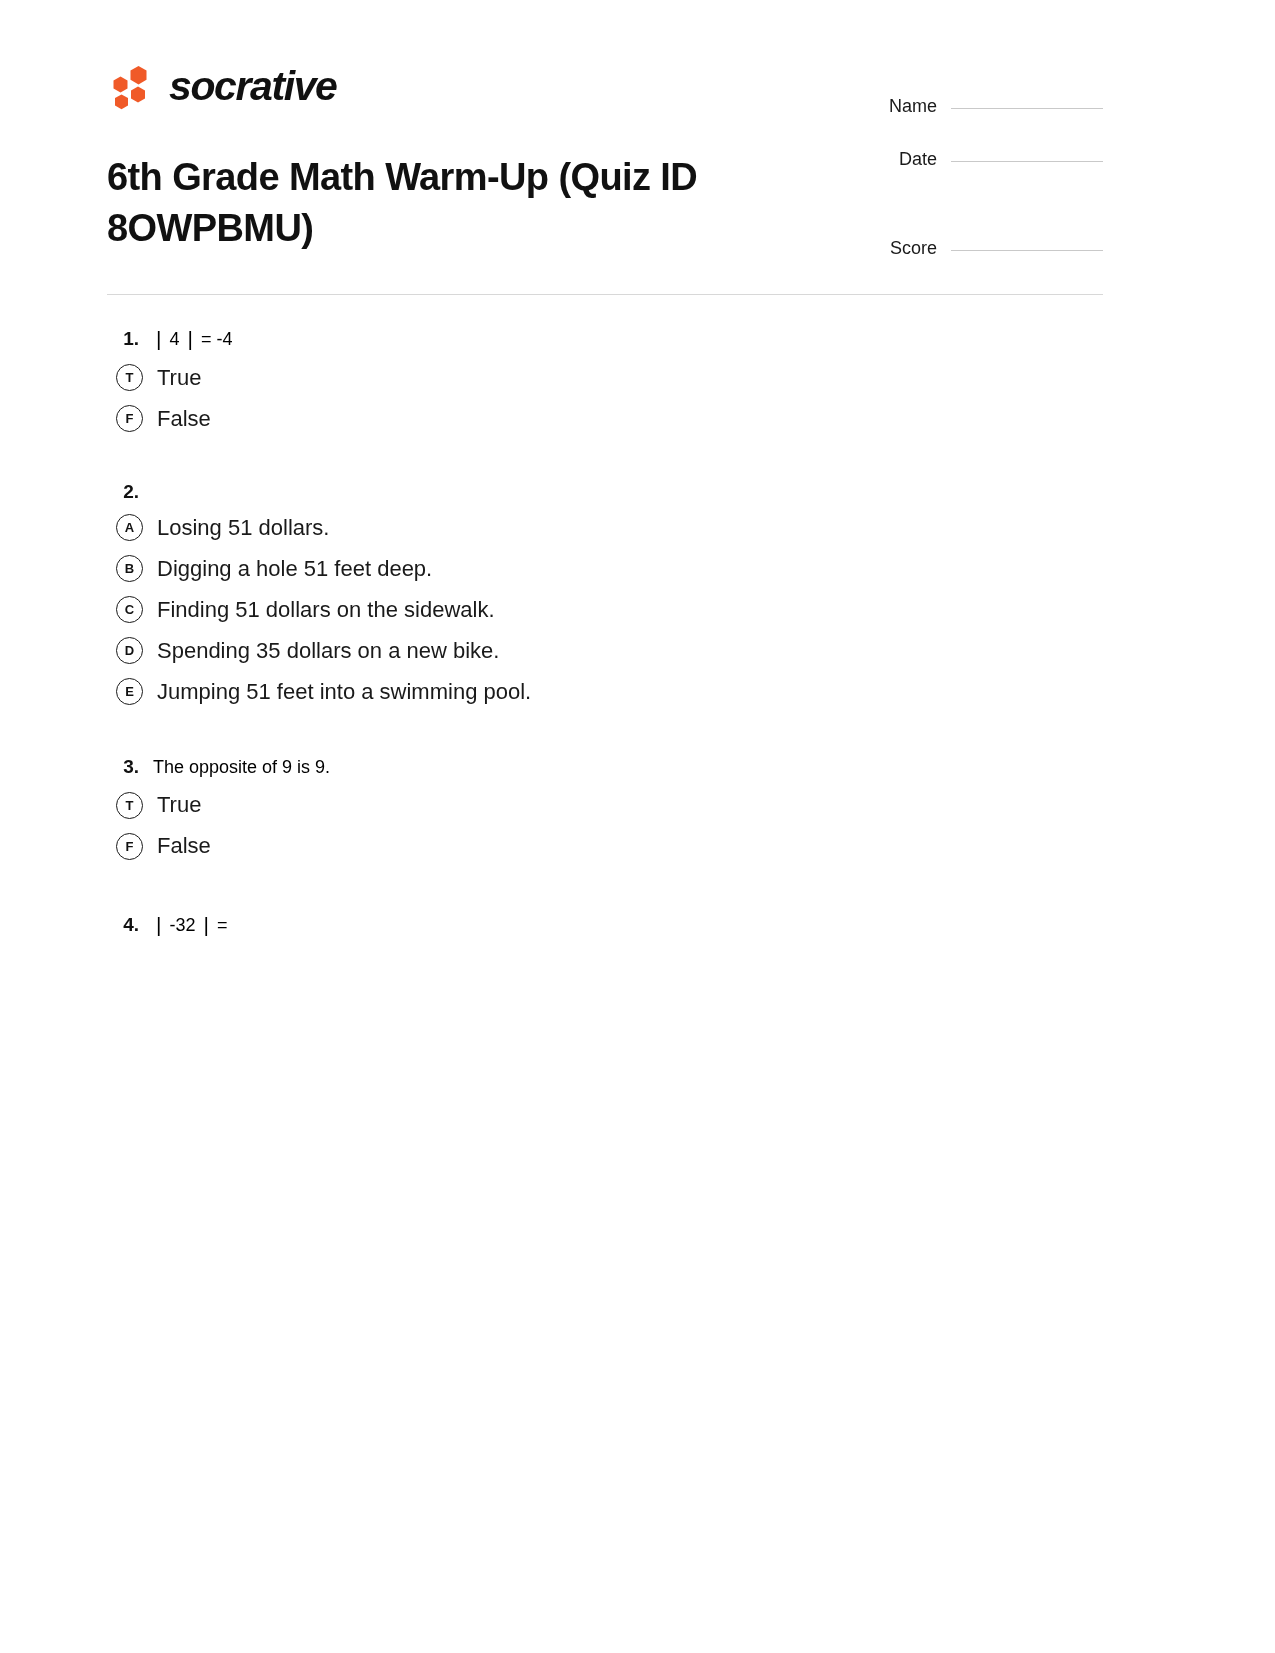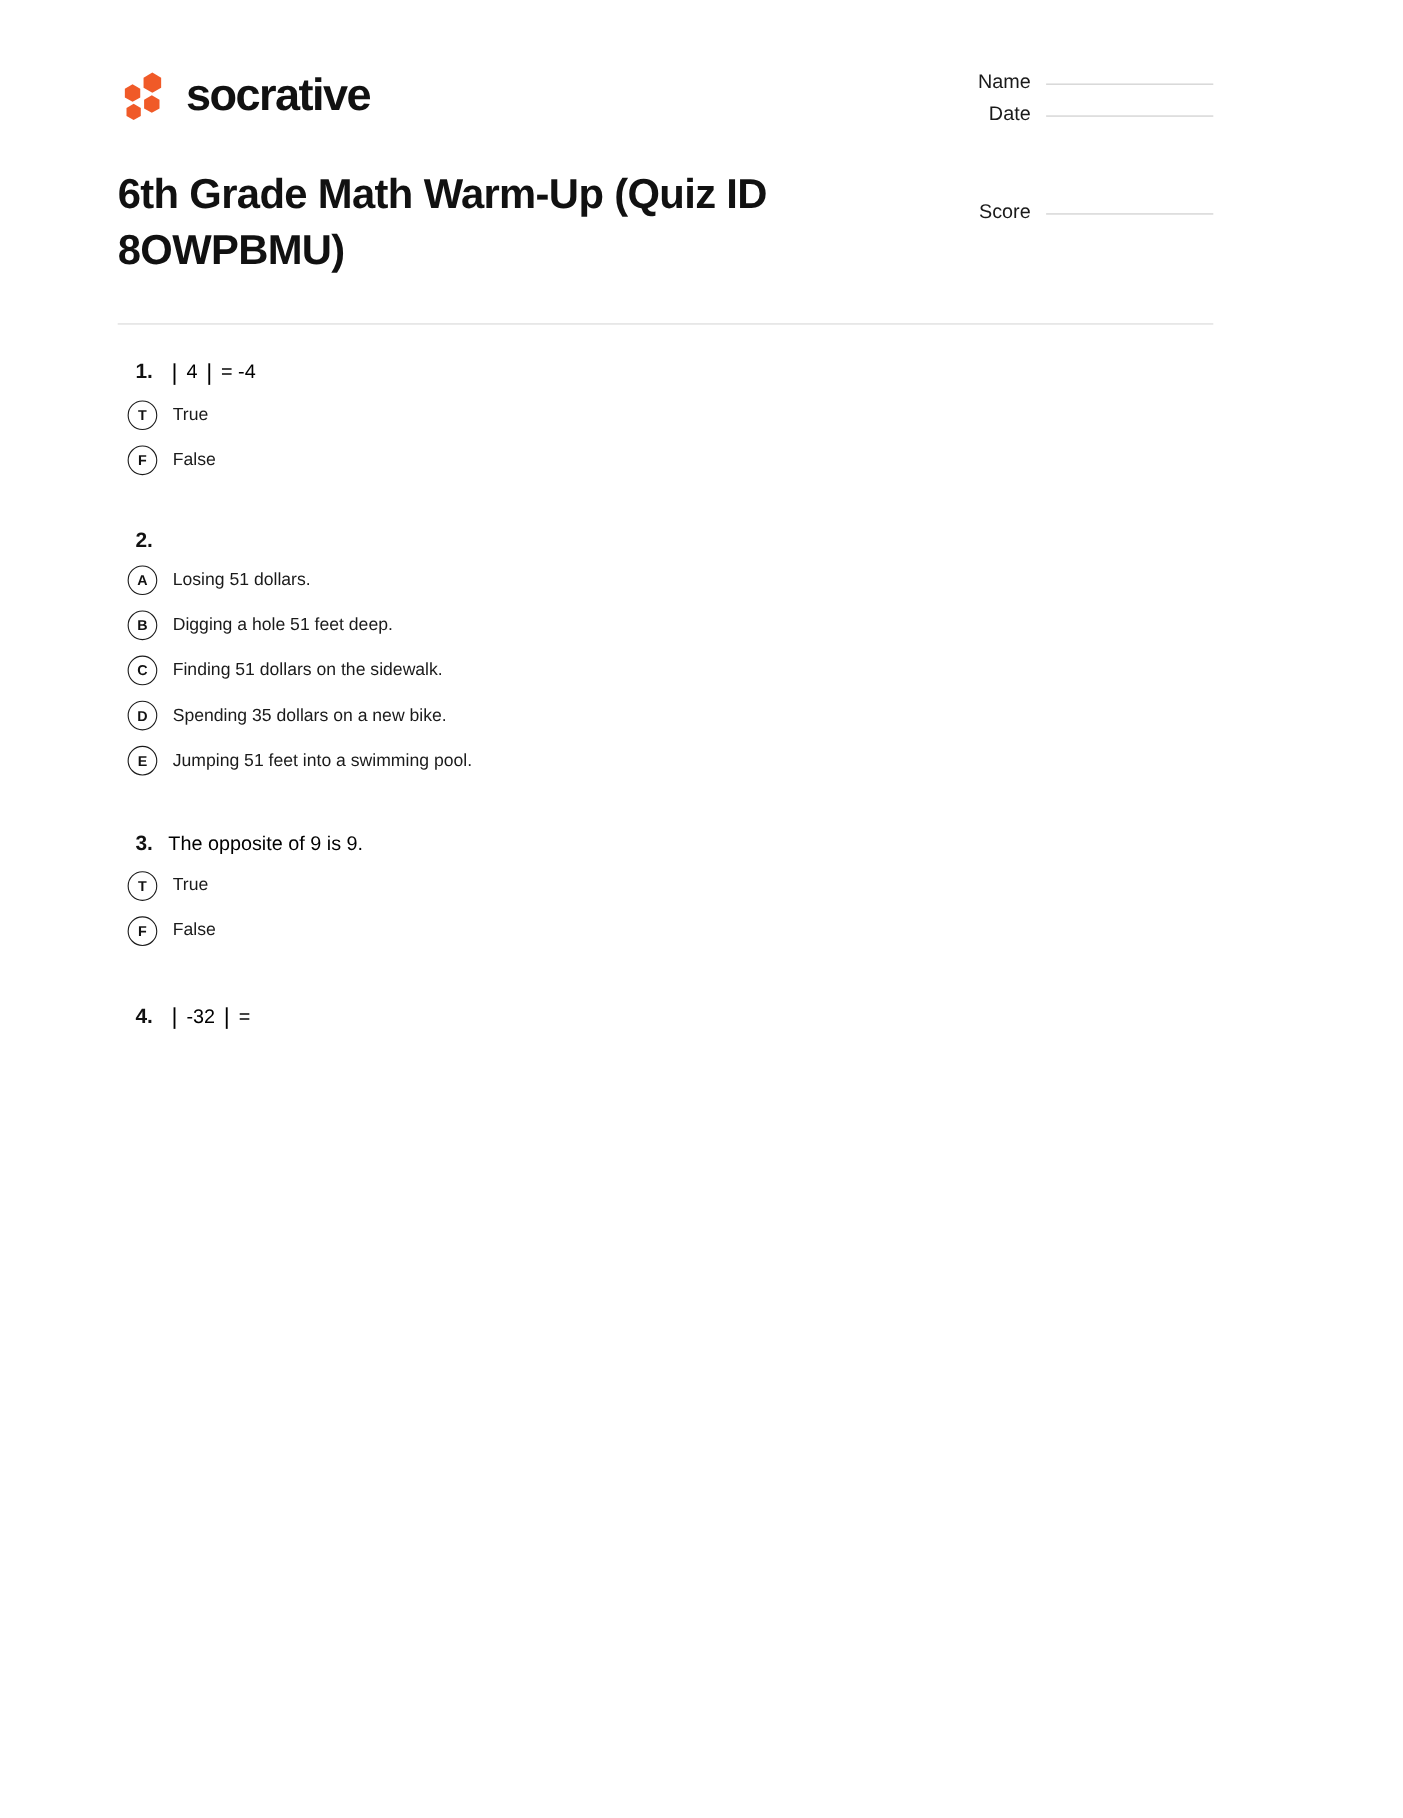--- a/index.html
+++ b/index.html
@@ -45,34 +45,36 @@
     height: 48px;
     display: block;
   }
   .brand-word {
     font-size: 41px;
     font-weight: 700;
     letter-spacing: -1.4px;
     line-height: 1;
     color: #111111;
     white-space: nowrap;
+    font-style: italic;
   }
 
   .meta {
     position: absolute;
     right: 0;
     top: 64px;
     width: 300px;
   }
   .meta-row {
     display: flex;
     align-items: baseline;
     justify-content: flex-end;
     gap: 14px;
     margin-bottom: 8px;
+    margin-top: 32px;
   }
   .meta-label {
     font-size: 18px;
     color: #1a1a1a;
     white-space: nowrap;
     text-align: right;
   }
   .meta-line {
     display: block;
     width: 152px;
@@ -156,21 +158,21 @@
     display: flex;
     align-items: center;
     justify-content: center;
     font-size: 13px;
     font-weight: 700;
     color: #111111;
     box-sizing: border-box;
     margin-left: 9px;
   }
   .option-text {
-    font-size: 16px;
+    font-size: 22px;
     color: #1a1a1a;
     line-height: 1.2;
   }
 </style>
 </head>
 <body>
 
 <div class="page">
   <div class="sheet">
 

